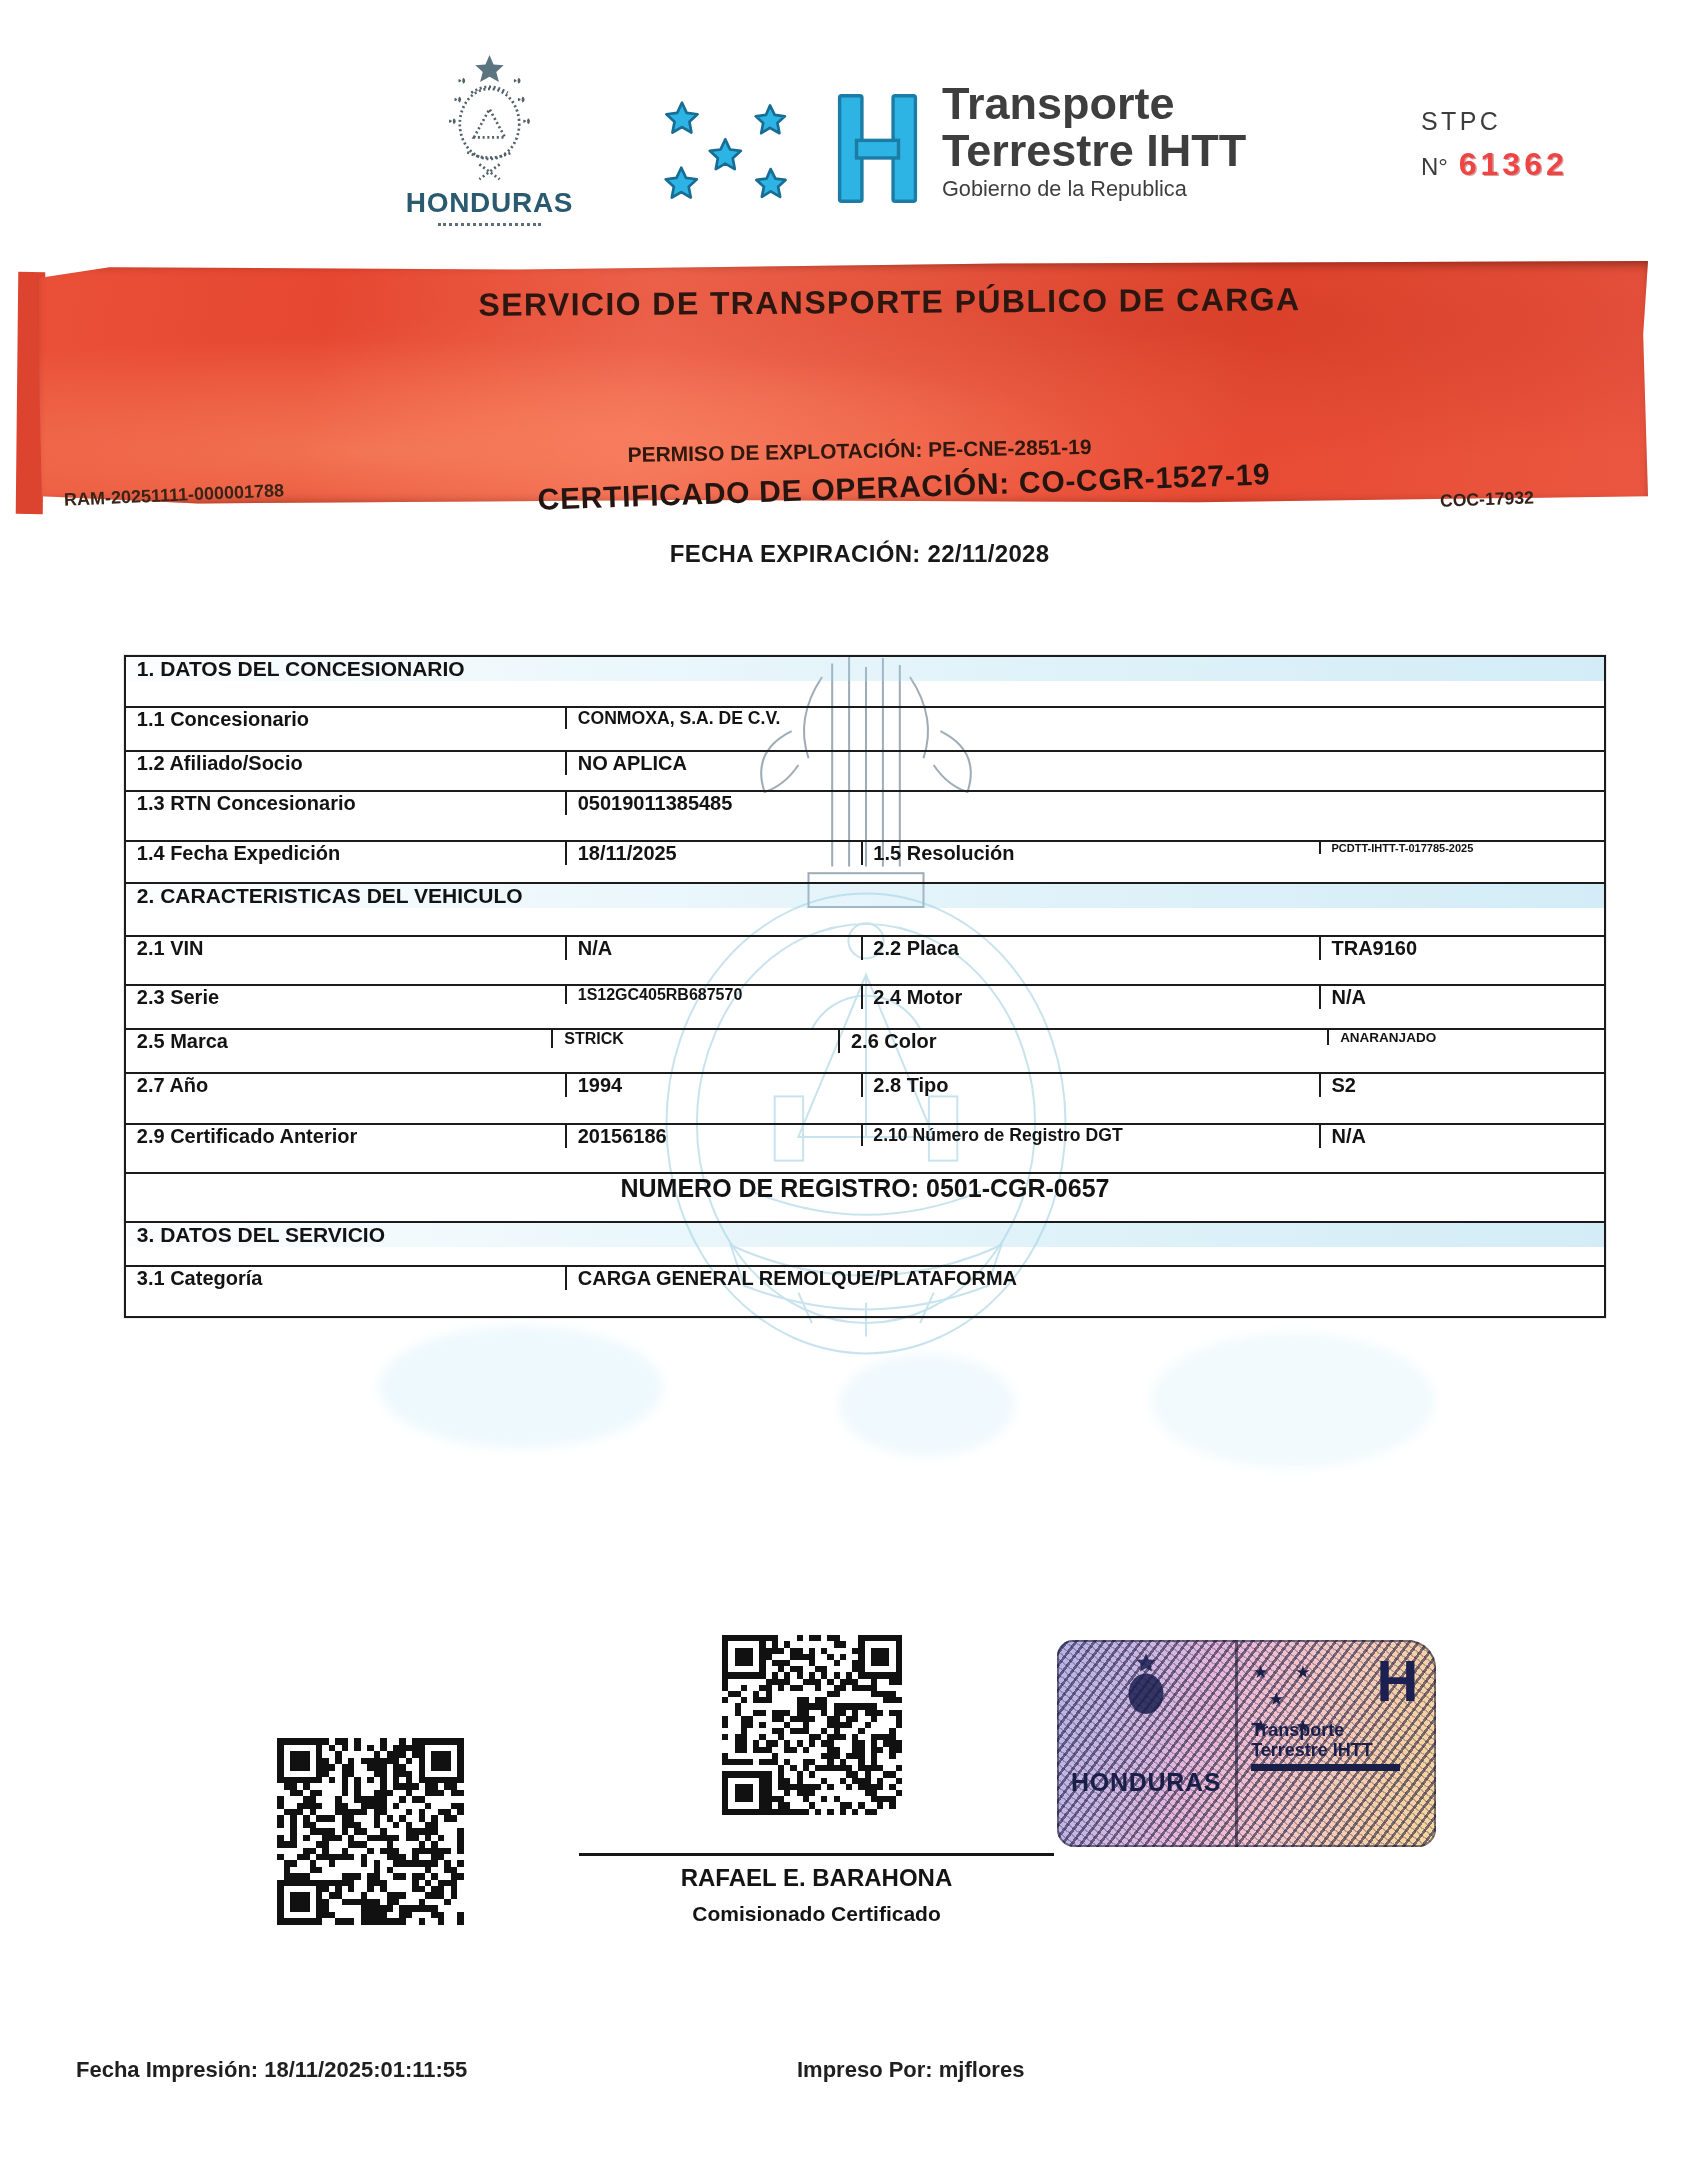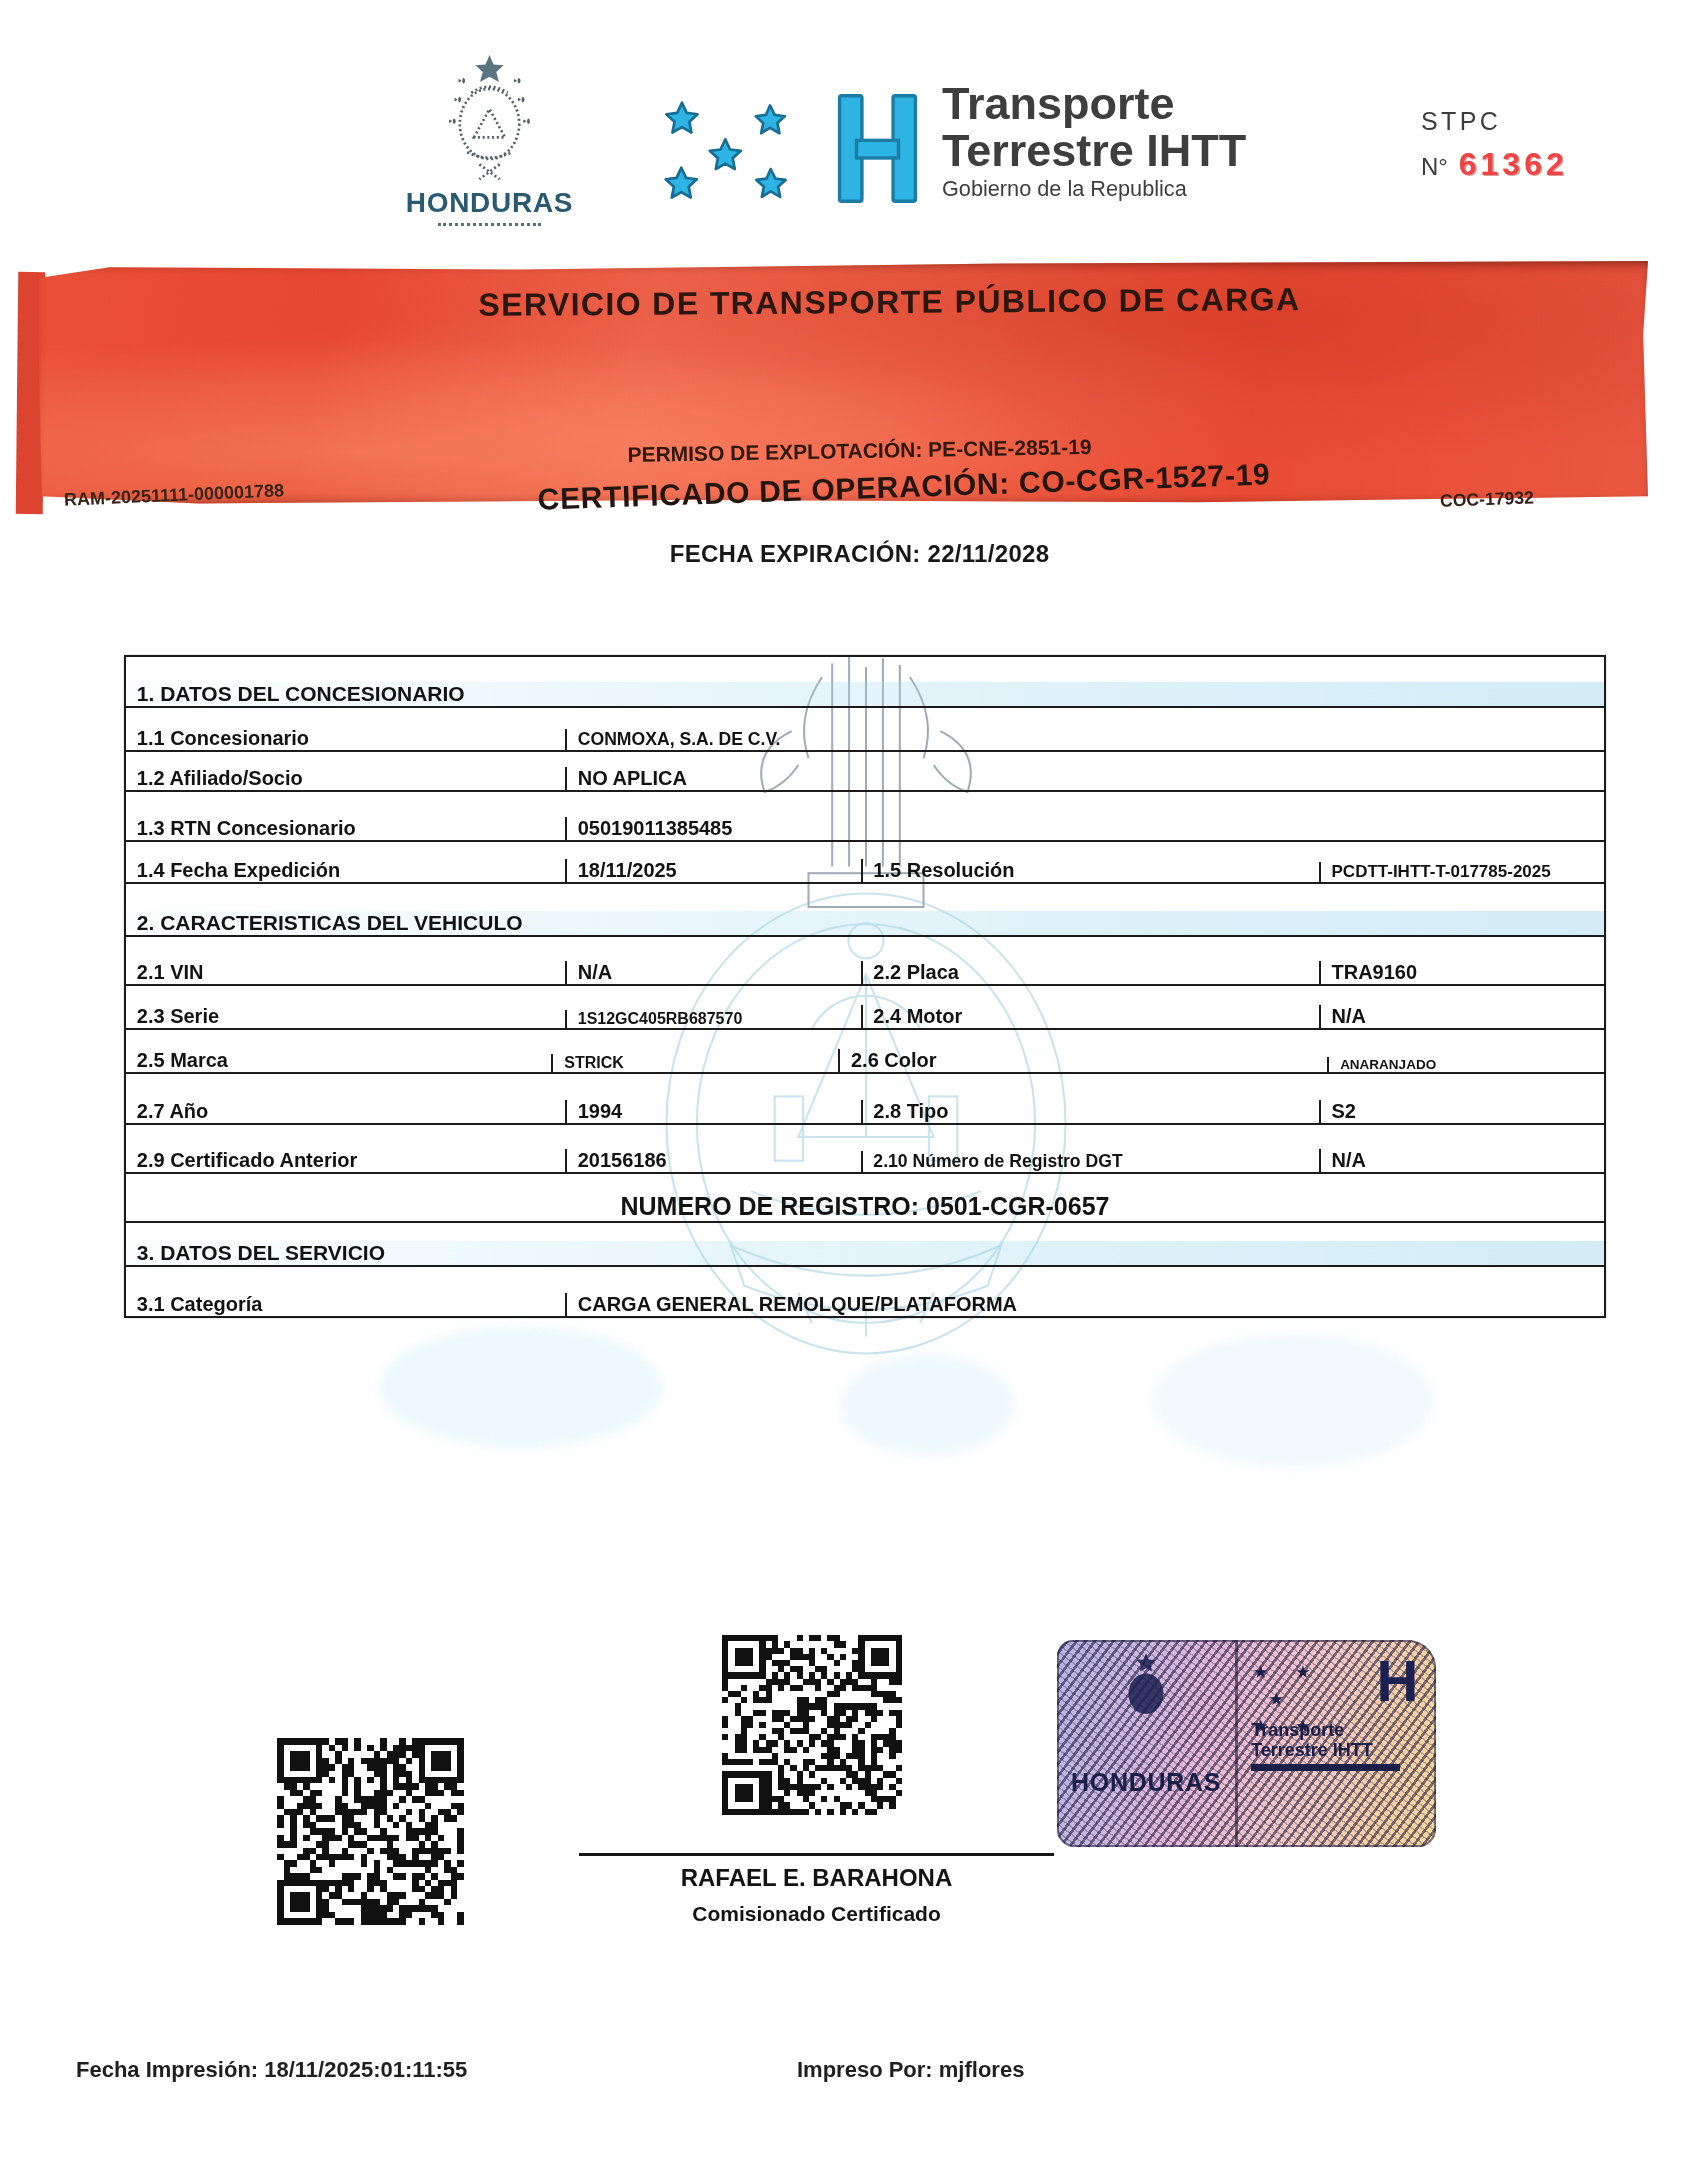--- a/index.html
+++ b/index.html
@@ -48,31 +48,31 @@
   .expira{position:absolute;left:0;top:540px;width:1699px;text-align:center;
     font-size:24px;font-weight:700;color:#181818;transform:translateX(10px);letter-spacing:0.3px;}
 
   
   .wmark{position:absolute;left:629px;top:650px;width:474px;height:744px;pointer-events:none;}
   .blotch{position:absolute;border-radius:50%;filter:blur(5.4px);pointer-events:none;}
 
   
   .dtable{position:absolute;left:124px;top:655px;width:1478px;border:2.7px solid #1b1b1b;
           box-shadow:0 0 0 0.7px rgba(0,0,0,.12);background:rgba(255,255,255,.0);}
-  .trow{display:flex;border-top:2px solid #1b1b1b;align-items:flex-end;}
+  .trow{display:flex;border-top:2px solid #1b1b1b;align-items:flex-start;}
   .trow:first-child{border-top:none;}
   .cell{display:flex;align-items:center;padding-left:10.8px;box-sizing:border-box;
         font-weight:700;font-size:20px;color:#131313;overflow:hidden;white-space:nowrap;}
   .cell+.cell{border-left:2px solid #1b1b1b;}
   .c1{width:29.7%;} .c2{width:20%;} .c3{width:31%;} .c4{width:19.3%;}
   .span3{width:70.3%;}
   .full{width:100%;}
   .sect{font-size:21px;background:linear-gradient(90deg,rgba(190,230,243,.06) 0%,rgba(165,219,238,.28) 45%,rgba(150,210,235,.42) 100%);}
   .center{justify-content:center;padding-left:0;font-size:25px;}
-  .sm{font-size:16px;} .md{font-size:17.6px;} .xs{font-size:17px;} .xxs{font-size:13.5px;margin-left:45px;}
+  .sm{font-size:16px;} .md{font-size:17.6px;} .xs{font-size:11px;} .xxs{font-size:13.5px;margin-left:45px;}
 
   
   .qr{position:absolute;background:#fff;}
   .qr-left{left:271px;top:1730px;width:199px;height:203px;}
   .qr-mid{left:716px;top:1623px;width:192px;height:204px;}
 
   .hologram{position:absolute;left:1057px;top:1640px;width:379px;height:207px;
     border-radius:16px 28px 17.6px 17.6px;overflow:hidden;
     background:linear-gradient(105deg,#b7b3e5 0%,#c9b6e2 18%,#e6b7d9 38%,#f0c0cf 52%,#f4c9c0 68%,#f6cfa8 84%,#f7d69e 100%);
     box-shadow:0 0 0 2px rgba(30,30,60,.55) inset;}

